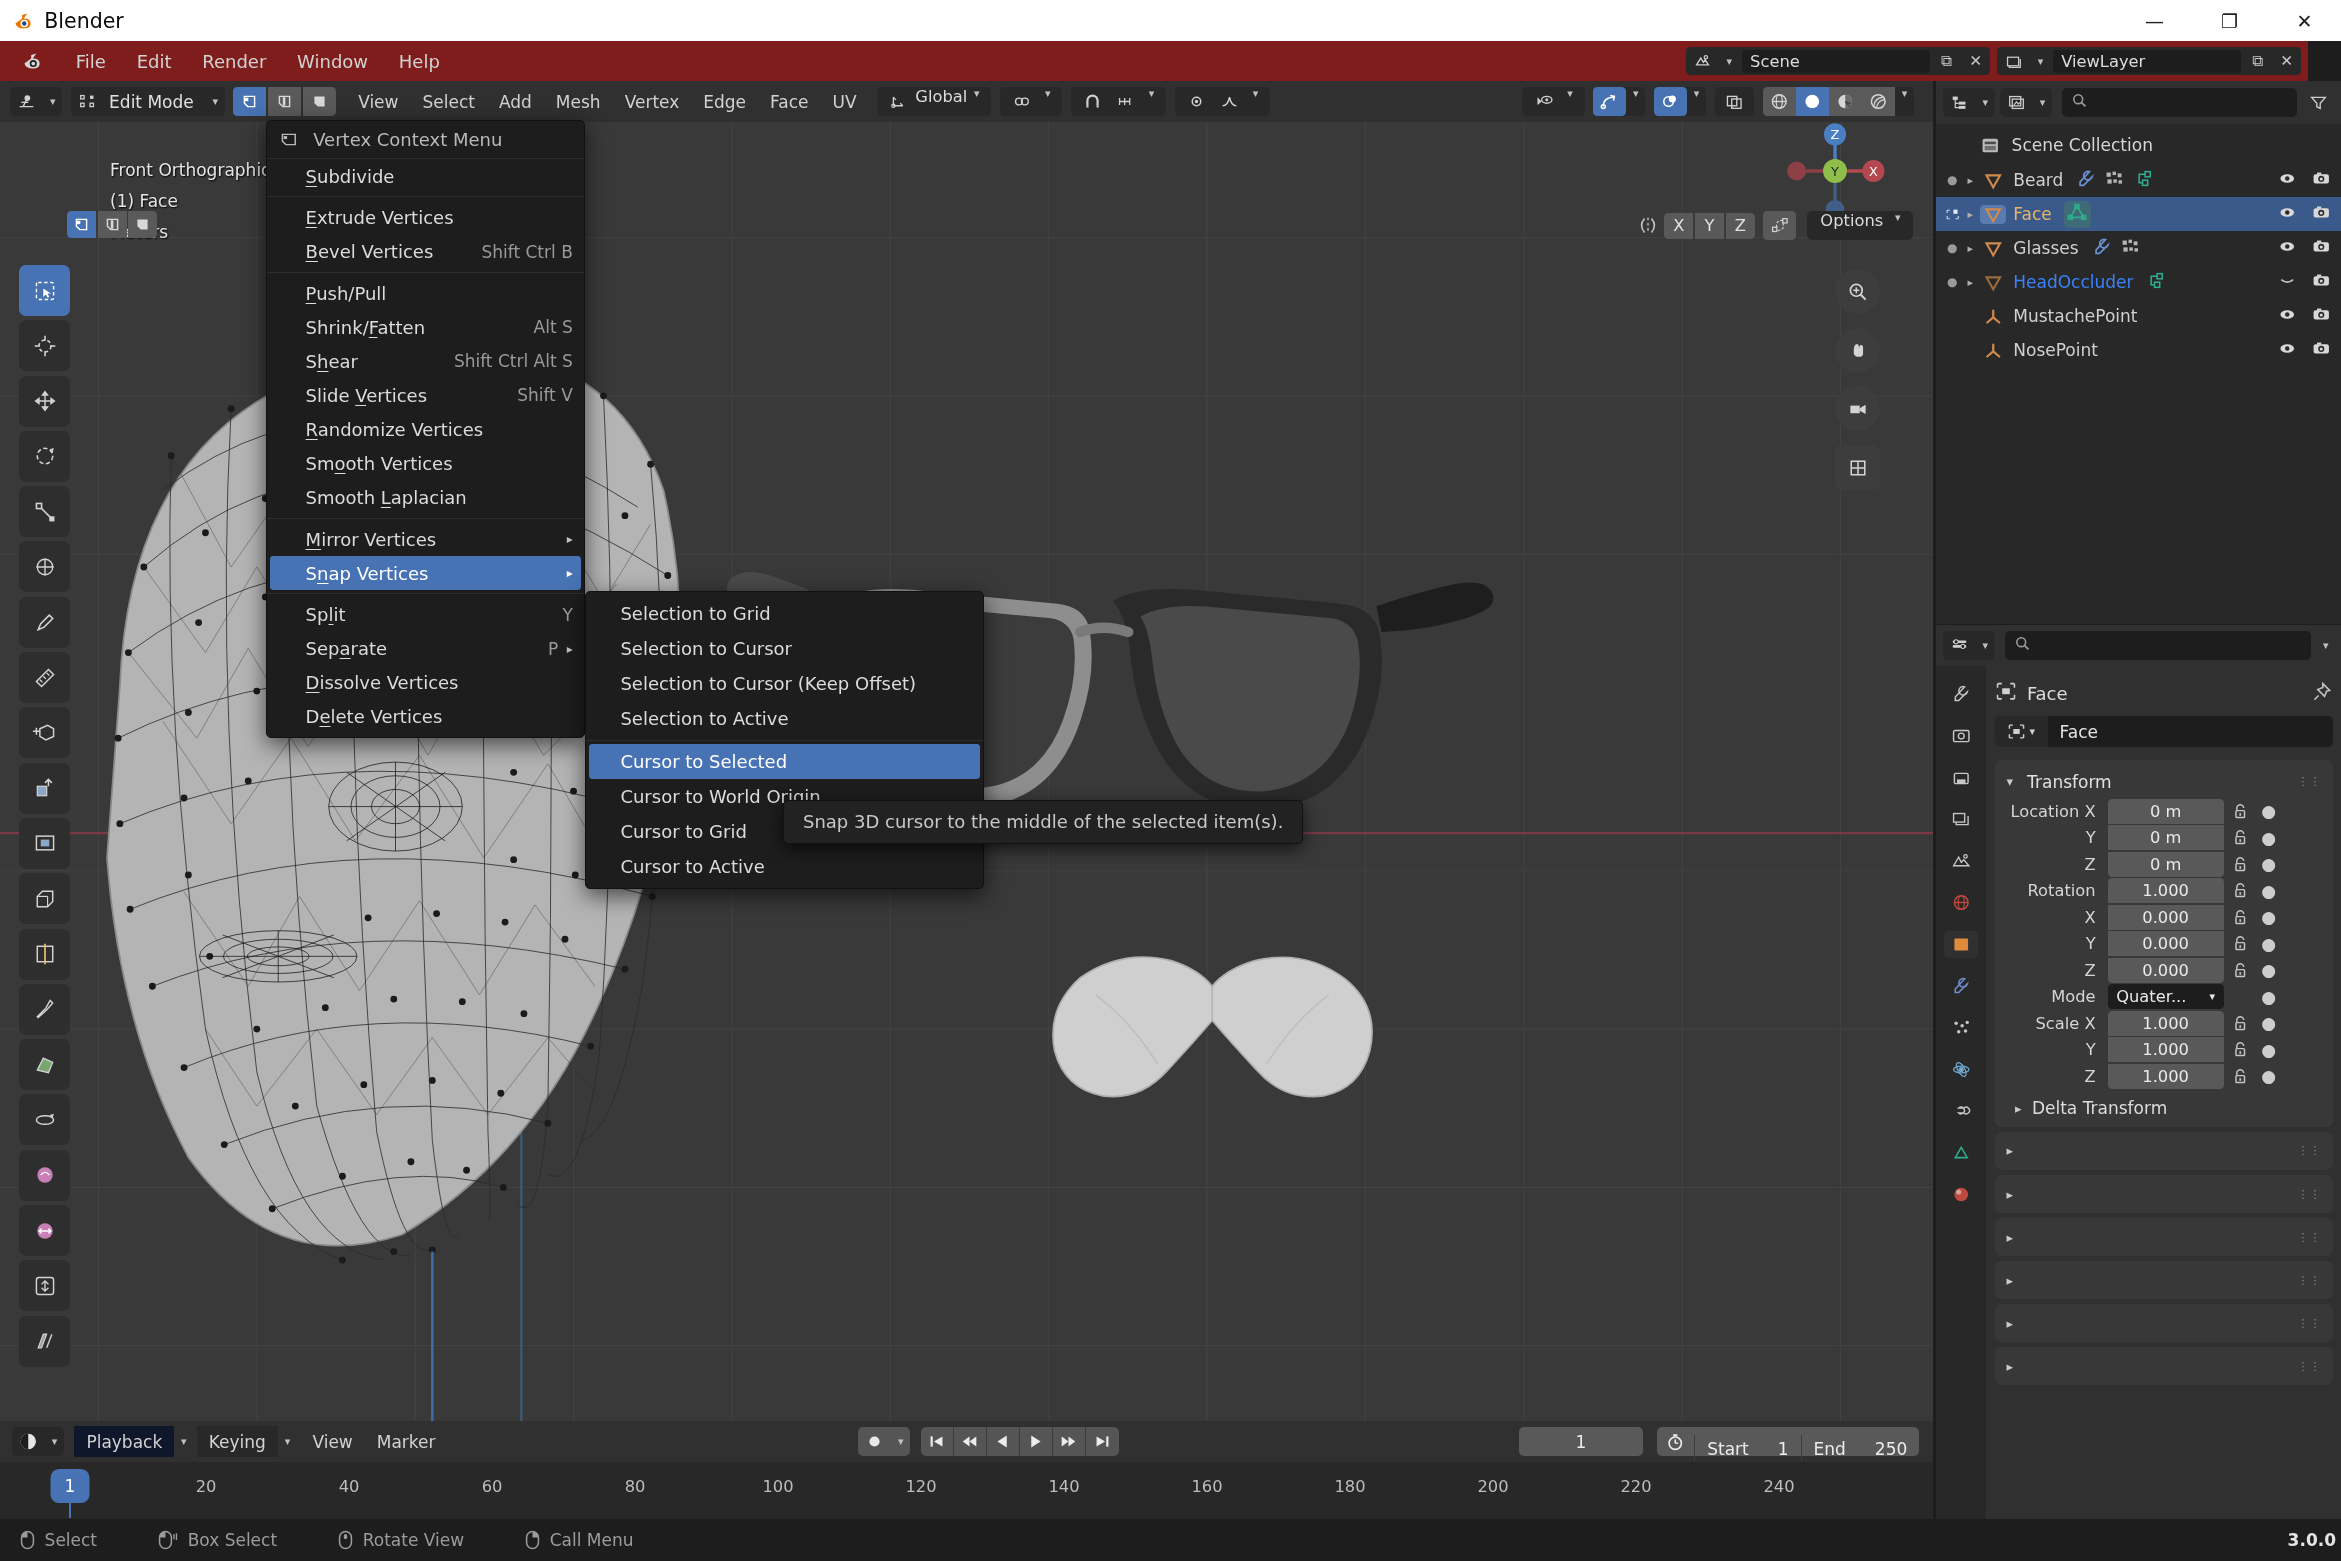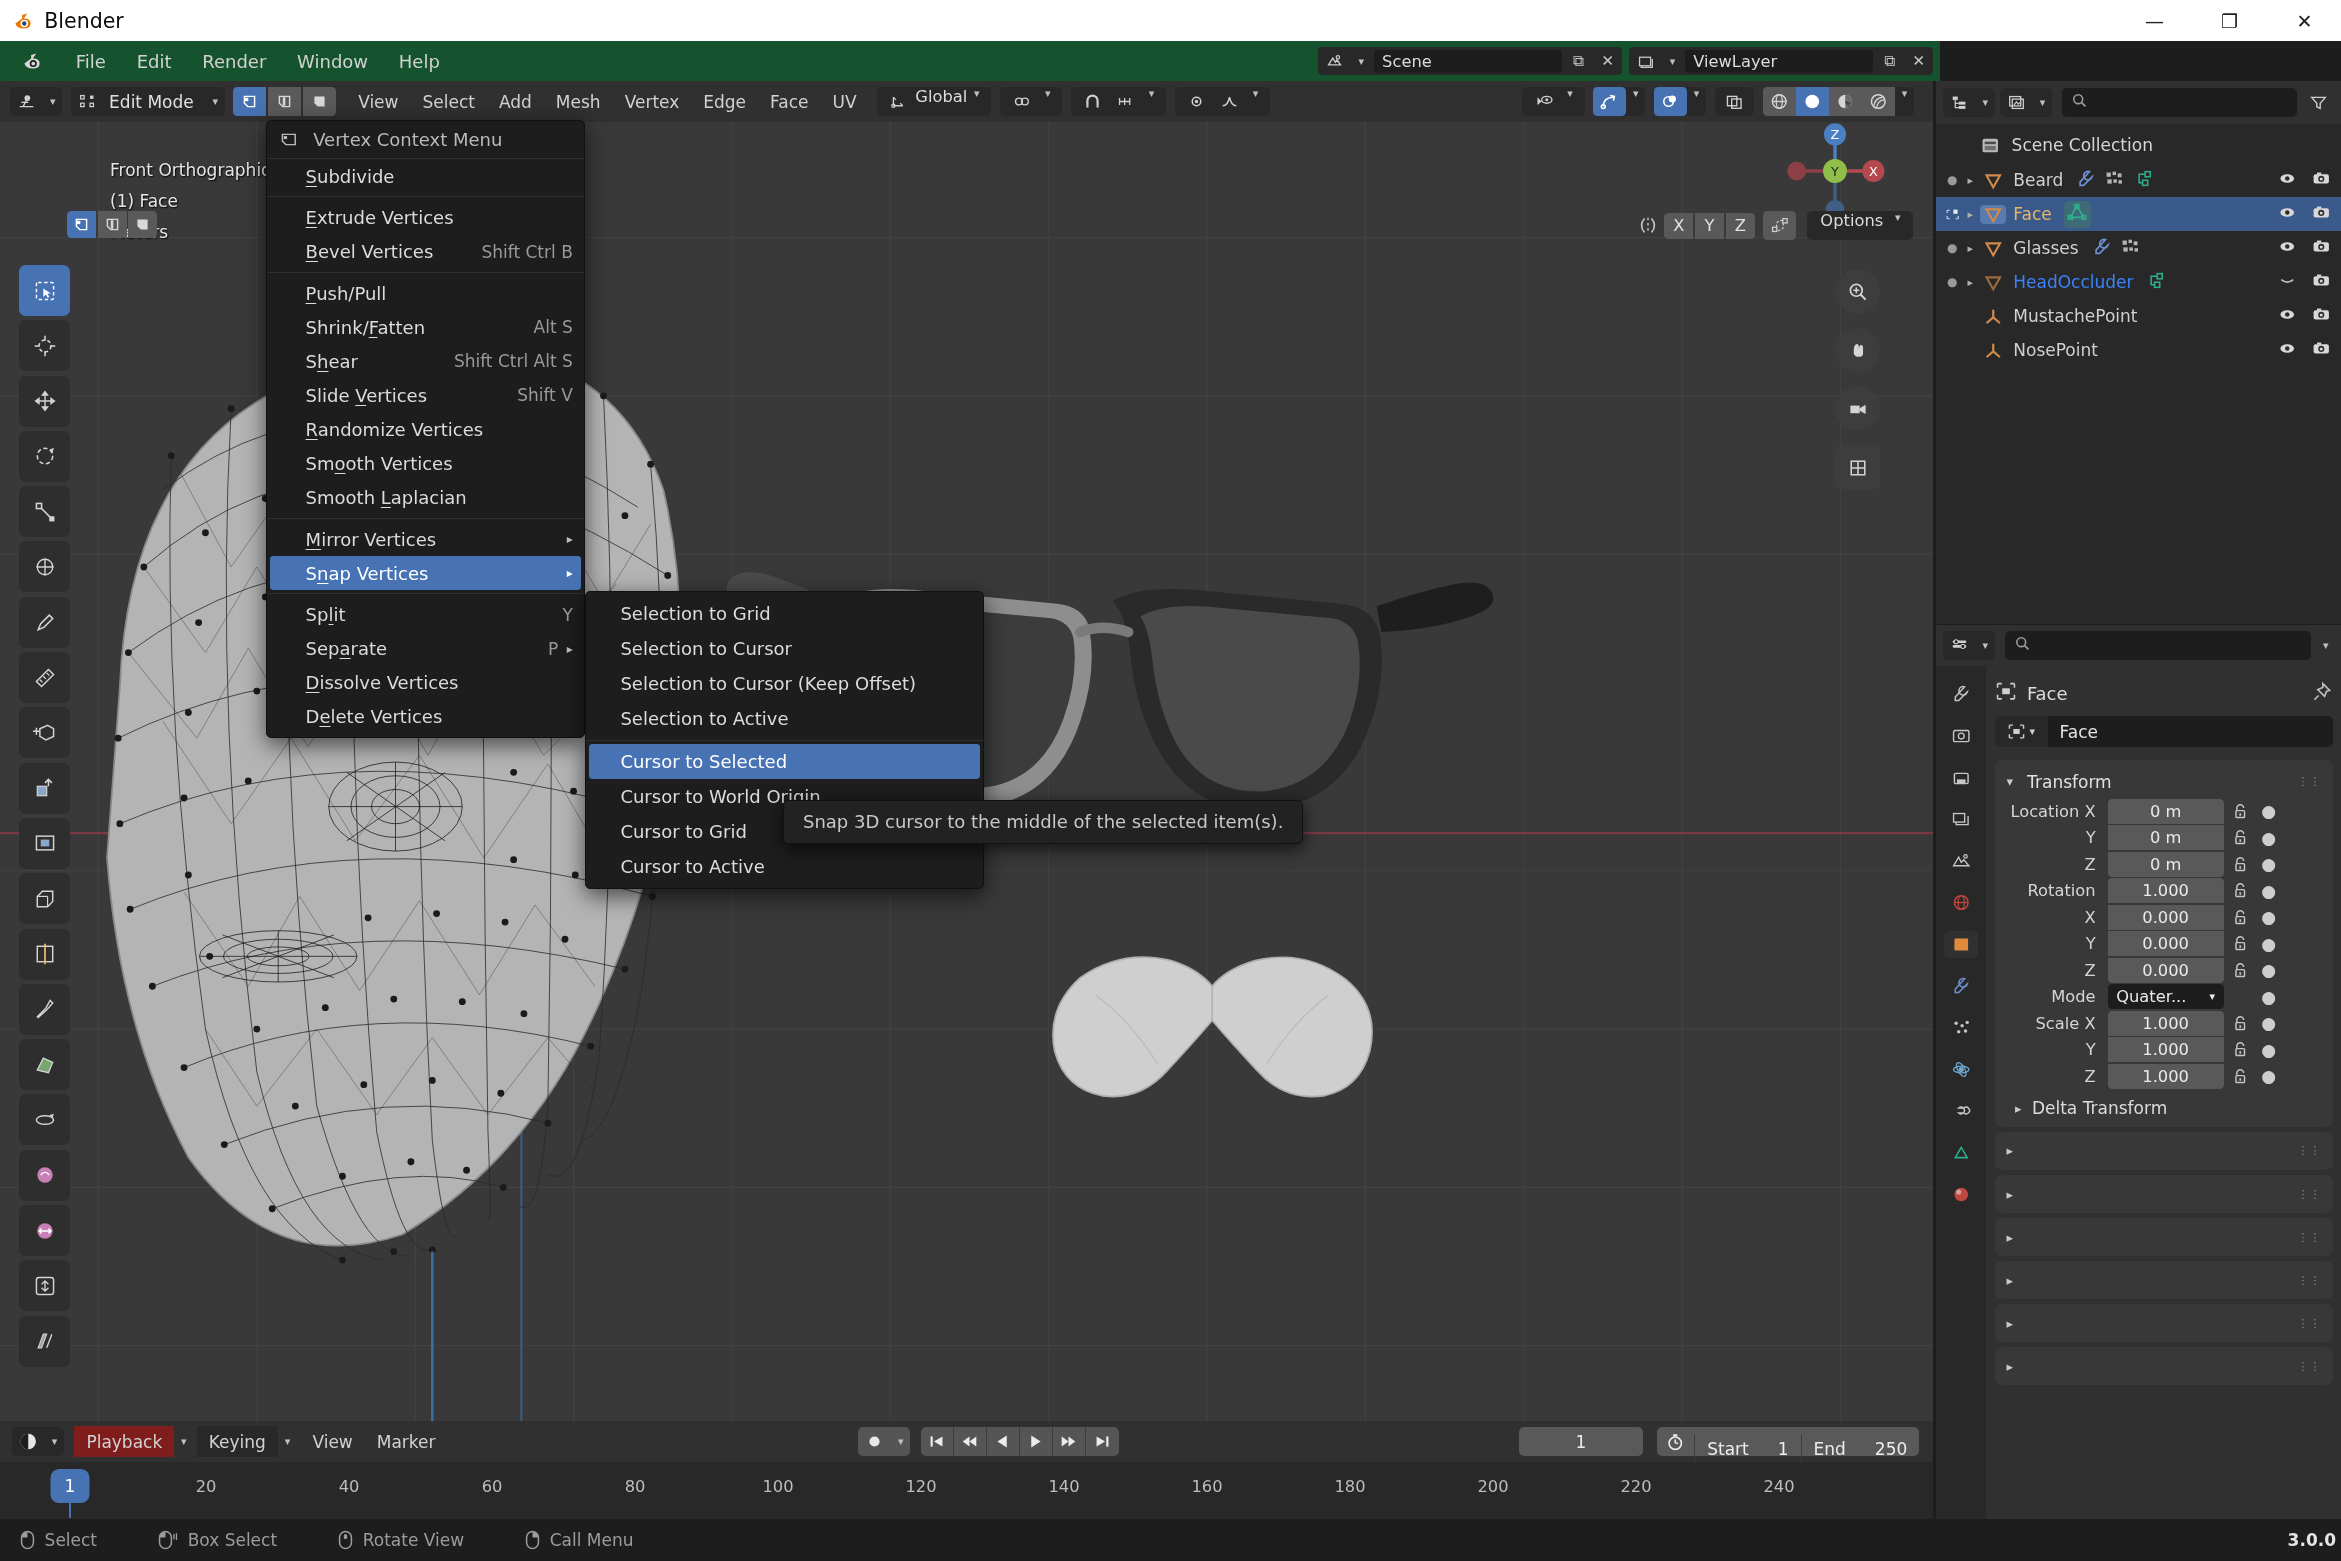--- a/index.html
+++ b/index.html
@@ -17,22 +17,22 @@
     position: absolute; left: 0; top: 0; width: 2342px; height: 41px;
     background: #ffffff; display: flex; align-items: center;
   }
   .titlebar .tb-icon { margin-left: 12px; width: 22px; height: 22px; }
   .titlebar .tb-title { margin-left: 10.3px; font-size: 20.5px; color: #0a0a0a; font-family: "DejaVu Sans", sans-serif; }
   .tb-btns { margin-left: auto; display: flex; align-items: center; }
   .tb-btn { width: 75px; height: 41px; display:flex; align-items:center; justify-content:center; color:#222; font-size: 19px; }
 
   
   .topbar {
-    position: absolute; left: 0; top: 41px; width: 1940px; height: 40px;
-    background: #14532d; display: flex; align-items: center;
+    position: absolute; left: 0; top: 41px; width: 2308px; height: 40px;
+    background: #7f1d1d; display: flex; align-items: center;
   }
   .topbar .blender-logo { margin-left: 19px; width: 26px; height: 22px; }
   .menu-item {
     font-size: 18px; color: #d2d2d2; padding: 4.3px 13.7px; border-radius: 3.4px; margin: 0 1.7px;
     white-space: nowrap;
   }
   .menus { display: flex; align-items: center; margin-left: 15.4px; }
   .wstabs { display: flex; align-items: center; margin-left: 19px; }
   .wstab {
     font-size: 18px; color: #9a9a9a; padding: 8.6px 14.6px 9.4px 14.6px; white-space: nowrap;
@@ -1530,21 +1530,21 @@
         <div class="tl-pill">
           <span class="icon-btn">
             <svg width="20.5" height="19" viewBox="0 0 24 22">
                 <circle cx="12" cy="11" r="9" fill="#e6e6e6"></circle>
                 <path d="M12 2 A9 9 0 0 0 12 20 Z" fill="#1d1d1d"></path>
               </svg>
           </span>
           <span class="chev">▾</span>
         </div>
         <div class="tl-pill" id="tl-menus" style="background: transparent;">
-            <span class="tl-item" style="background: #7f1d1d;">Playback</span>
+            <span class="tl-item" style="background: #0f172a;">Playback</span>
             <span class="chev" style="margin-right: 3.4px;">▾</span>
             <span class="tl-item" style="background: rgb(40, 40, 40);">Keying</span>
             <span class="chev" style="margin-right: 3.4px;">▾</span>
             <span class="tl-item" style="background: transparent;">View</span>
             <span class="tl-item" style="background: transparent;">Marker</span>
           </div>
 
         <div class="tl-center">
           <div class="tl-rec">
             <span class="icon-btn">

